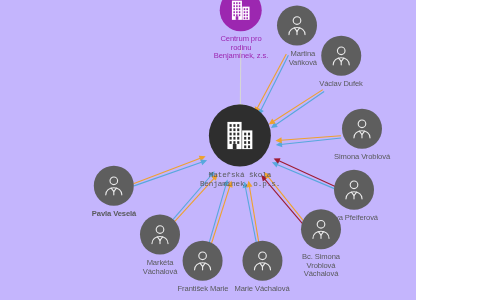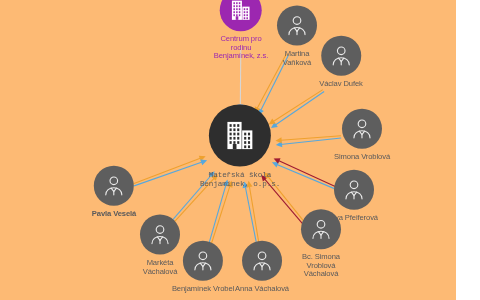--- a/index.html
+++ b/index.html
@@ -2,23 +2,23 @@
 <html><head>
 <meta charset="utf-8">
 <style>
   html, body {
     margin: 0;
     padding: 0;
     background: #ffffff;
   }
   #stage {
     position: relative;
-    width: 456px;
+    width: 416px;
     height: 300px;
-    background: #fdba74;
+    background: #c4b5fd;
     overflow: hidden;
     font-family: "Liberation Sans", sans-serif;
   }
   #edge-layer {
     position: absolute;
     left: 0;
     top: 0;
     width: 480px;
     height: 300px;
   }
@@ -185,21 +185,21 @@
               <rect x="17.70" y="16.00" width="1.5" height="1.9" fill="#2e2e2e"></rect>
               <rect x="15.00" y="19.00" width="1.5" height="1.9" fill="#2e2e2e"></rect>
               <rect x="17.70" y="19.00" width="1.5" height="1.9" fill="#2e2e2e"></rect>
               <rect x="7.0" y="18.0" width="2.6" height="3.6" fill="#2e2e2e"></rect>
             </g>
           </svg>
         </div>
         <div class="node-label" style="color: rgb(88, 89, 91); font-family: Liberation Mono, monospace;">Mateřská škola
 Benjamínek, o.p.s.</div>
       </div>
-      <div class="node node-person" style="left: 297px; top: 36px;">
+      <div class="node node-person" style="left: 297px; top: 36px; align-items: flex-end;">
         <div class="node-circle" style="background: rgb(94, 94, 94);">
           <svg viewBox="0 0 24 24" width="26" height="26">
             <g fill="none" stroke="#e9e9e9" stroke-width="1.05" stroke-linecap="round">
               <circle cx="12" cy="7.4" r="3.5"></circle>
               <path d="M4.6 20.4c0-4.0 3.3-6.6 7.4-6.6s7.4 2.6 7.4 6.6"></path>
               <path d="M9.6 14.2 L12 17.4 L14.4 14.2"></path>
               <path d="M12 17.4 L12 20.4"></path>
             </g>
           </svg>
         </div>
@@ -264,34 +264,34 @@
         <div class="node-circle" style="background: rgb(94, 94, 94);">
           <svg viewBox="0 0 24 24" width="26" height="26">
             <g fill="none" stroke="#e9e9e9" stroke-width="1.05" stroke-linecap="round">
               <circle cx="12" cy="7.4" r="3.5"></circle>
               <path d="M4.6 20.4c0-4.0 3.3-6.6 7.4-6.6s7.4 2.6 7.4 6.6"></path>
               <path d="M9.6 14.2 L12 17.4 L14.4 14.2"></path>
               <path d="M12 17.4 L12 20.4"></path>
             </g>
           </svg>
         </div>
-        <div class="node-label" style="color: rgb(88, 89, 91);">Anna Váchalová</div>
+        <div class="node-label" style="color: rgb(88, 89, 91);">Marie Váchalová</div>
       </div>
       <div class="node node-person" style="left: 203px; top: 267px;">
         <div class="node-circle" style="background: rgb(94, 94, 94);">
           <svg viewBox="0 0 24 24" width="26" height="26">
             <g fill="none" stroke="#e9e9e9" stroke-width="1.05" stroke-linecap="round">
               <circle cx="12" cy="7.4" r="3.5"></circle>
               <path d="M4.6 20.4c0-4.0 3.3-6.6 7.4-6.6s7.4 2.6 7.4 6.6"></path>
               <path d="M9.6 14.2 L12 17.4 L14.4 14.2"></path>
               <path d="M12 17.4 L12 20.4"></path>
             </g>
           </svg>
         </div>
-        <div class="node-label" style="color: rgb(88, 89, 91);">Benjamínek Vrobel</div>
+        <div class="node-label" style="color: rgb(88, 89, 91);">František Marie</div>
       </div>
       <div class="node node-person" style="left: 152px; top: 245px; margin-left: 8px;">
         <div class="node-circle" style="background: rgb(94, 94, 94);">
           <svg viewBox="0 0 24 24" width="26" height="26">
             <g fill="none" stroke="#e9e9e9" stroke-width="1.05" stroke-linecap="round">
               <circle cx="12" cy="7.4" r="3.5"></circle>
               <path d="M4.6 20.4c0-4.0 3.3-6.6 7.4-6.6s7.4 2.6 7.4 6.6"></path>
               <path d="M9.6 14.2 L12 17.4 L14.4 14.2"></path>
               <path d="M12 17.4 L12 20.4"></path>
             </g>

